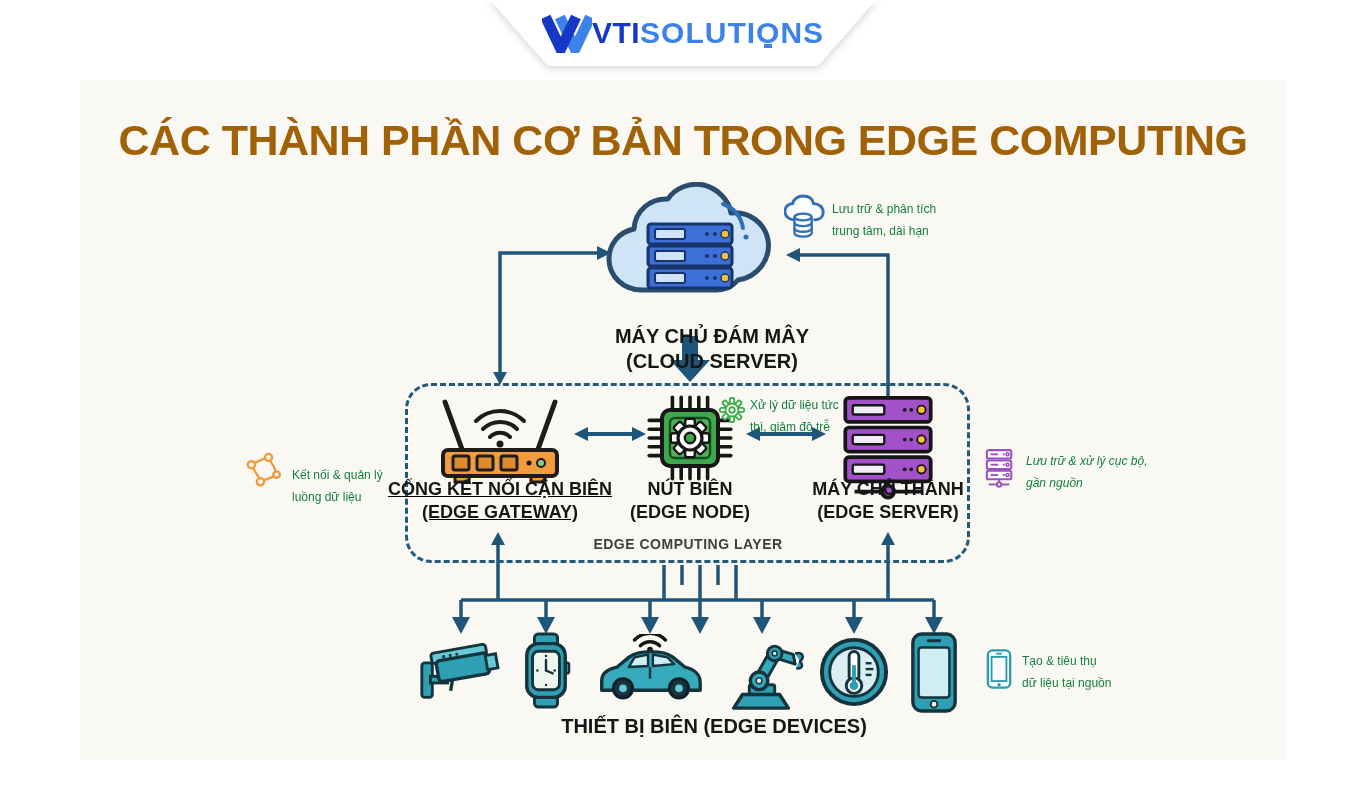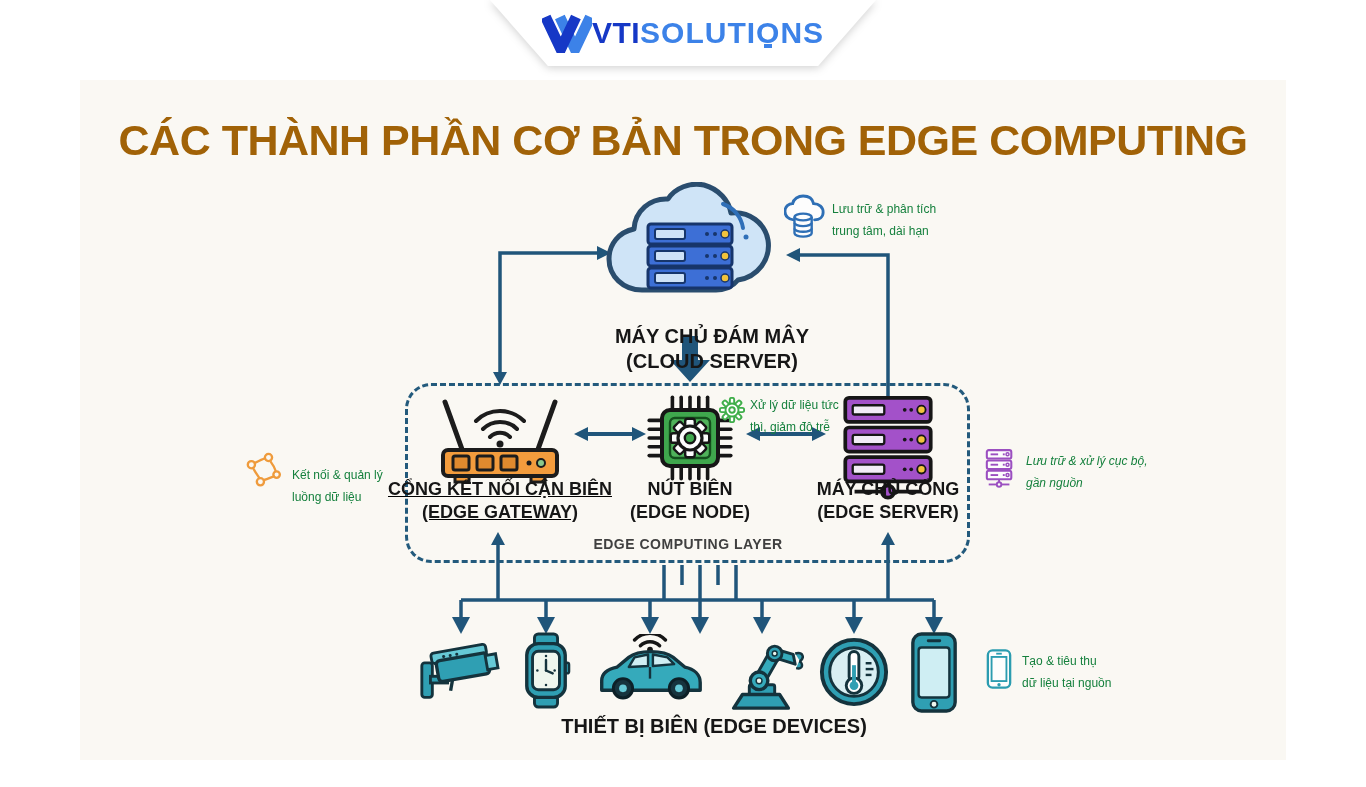--- a/index.html
+++ b/index.html
@@ -231,21 +231,21 @@
       <rect x="32" y="78" width="34" height="10" rx="2" fill="#f2ecf7" stroke="#161616" stroke-width="2.5"></rect>
       <circle cx="88" cy="83" r="2" fill="#161616"></circle>
         <circle cx="95" cy="83" r="2" fill="#161616"></circle>
       <circle cx="106" cy="83" r="4.5" fill="#f2c33c" stroke="#161616" stroke-width="2"></circle>
     </g>
     <line x1="70" y1="96" x2="70" y2="103" stroke="#161616" stroke-width="4"></line>
     <line x1="34" y1="107" x2="106" y2="107" stroke="#161616" stroke-width="4"></line>
     <circle cx="70" cy="107" r="6.5" fill="#a351c9" stroke="#161616" stroke-width="4"></circle>
   </svg>
   <div class="abs ctr" style="left:888px;top:478px;">
-    <div class="icon-label">MÁY CHỦ CỔNG</div>
+    <div class="icon-label">MÁY CHỦ THÀNH</div>
     <div class="icon-label">(EDGE SERVER)</div>
   </div>
 
   <div class="abs ctr layer-label" style="left:688px;top:536px;">EDGE COMPUTING LAYER</div>
 
   <svg class="abs" style="left:246px;top:452px;" width="36" height="38" viewBox="0 0 40 42">
     <g fill="none" stroke="#ef9b3c" stroke-width="2.6">
       <circle cx="6" cy="14" r="4"></circle>
       <circle cx="25" cy="6" r="4"></circle>
       <circle cx="16" cy="33" r="4"></circle>

